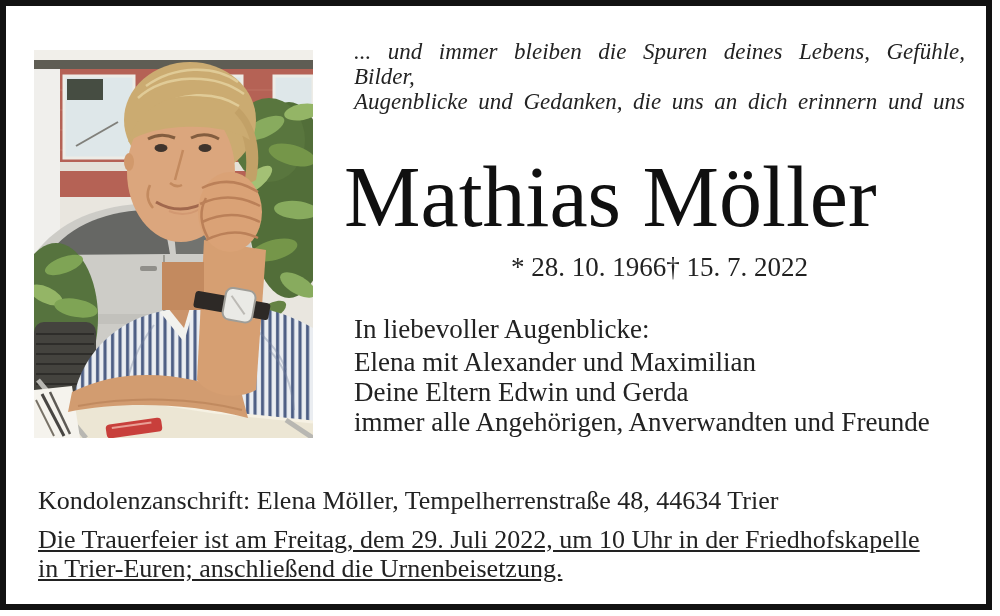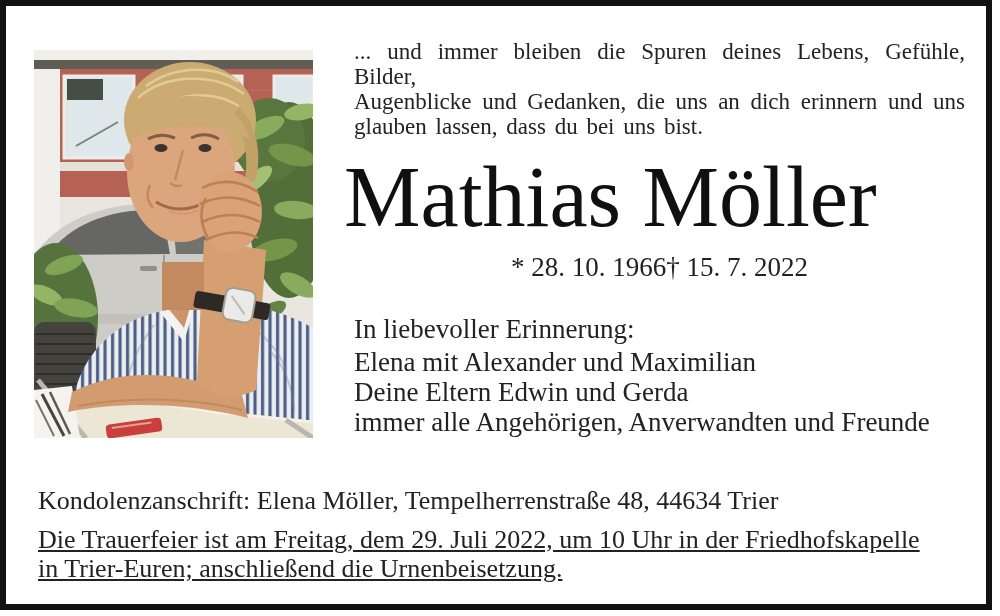--- a/index.html
+++ b/index.html
@@ -2,21 +2,21 @@
 <html><head>
 <meta charset="utf-8">
 <style>
   html,body{margin:0;padding:0;background:#ffffff;}
   .stage{position:relative;width:1000px;height:616px;background:#ffffff;overflow:hidden;
          font-family:"Liberation Serif","DejaVu Serif",serif;color:#1f1f1f;}
   .frame{position:absolute;left:0;top:0;width:992px;height:610px;
          border:6px solid #121212;box-sizing:border-box;background:#ffffff;}
   .photo{position:absolute;left:34px;top:50px;width:279px;height:388px;}
   .quote{position:absolute;left:354px;top:39px;width:611px;
-         font-size:23px;line-height:25px;color:#232323;word-spacing:3px;}
+         font-style:italic;font-size:23px;line-height:25px;color:#232323;word-spacing:3px;}
   .quote .just{text-align:justify;text-align-last:justify;}
   .name{position:absolute;left:344px;top:154px;width:631px;text-align:left;
         font-size:86px;line-height:1;color:#101010;white-space:nowrap;}
   .dates{position:absolute;left:354px;top:252px;width:611px;
          display:flex;justify-content:center;font-size:27px;color:#222;}
   .memory{position:absolute;left:354px;top:314px;font-size:27px;line-height:30px;color:#222;}
   .memory .names{margin-top:3px;line-height:30px;}
   .bottom1{position:absolute;left:38px;top:486px;font-size:26px;line-height:30px;color:#222;white-space:nowrap;}
   .bottom2{position:absolute;left:38px;top:525px;font-size:26px;line-height:29px;color:#222;white-space:nowrap;text-decoration:underline;}
 </style>
@@ -178,32 +178,31 @@
         <path d="M172,190 Q200,176 224,188"></path>
         <path d="M172,148 Q162,166 174,188"></path>
       </g>
     </g>
     <rect x="0" y="0" width="279" height="388" fill="#ffffff" opacity="0.05"></rect>
   </svg>
 
   <div class="quote">
     <div class="just">... und immer bleiben die Spuren deines Lebens, Gefühle, Bilder,</div>
     <div class="just">Augenblicke und Gedanken, die uns an dich erinnern und uns</div>
-    <div>glauben lassen, dass du bei uns bist.</div>
   </div>
 
   <div class="name">Mathias Möller</div>
 
   <div class="dates">
     <span>* 28. 10. 1966</span>
     <span>† 15. 7. 2022</span>
   </div>
 
   <div class="memory">
-    <div>In liebevoller Erinnerung:</div>
+    <div>In liebevoller Augenblicke:</div>
     <div class="names">
       <div>Elena mit Alexander und Maximilian</div>
       <div>Deine Eltern Edwin und Gerda</div>
       <div>immer alle Angehörigen, Anverwandten und Freunde</div>
     </div>
   </div>
 
   <div class="bottom1">Kondolenzanschrift: Elena Möller, Tempelherrenstraße 48, 44634 Trier</div>
 
   <div class="bottom2">

